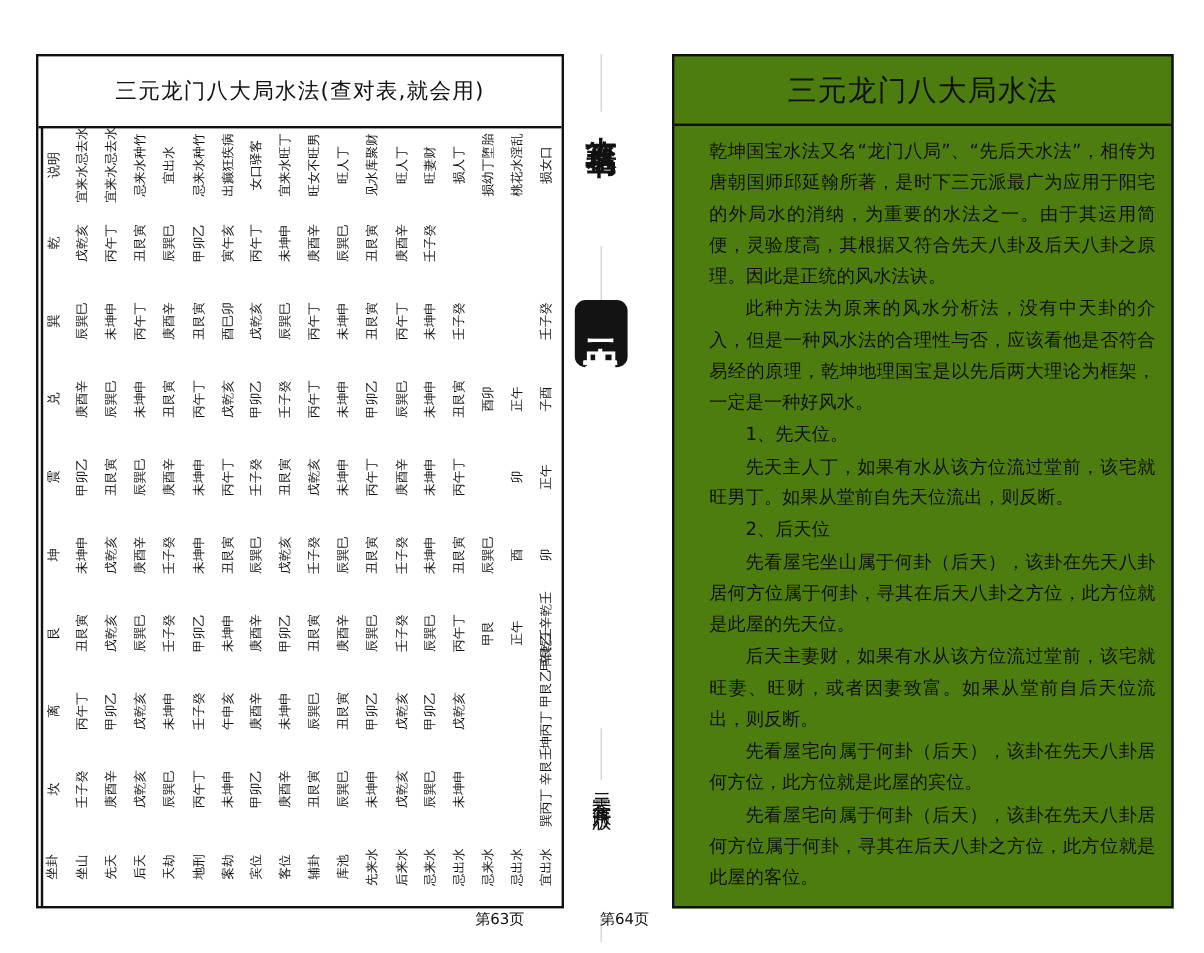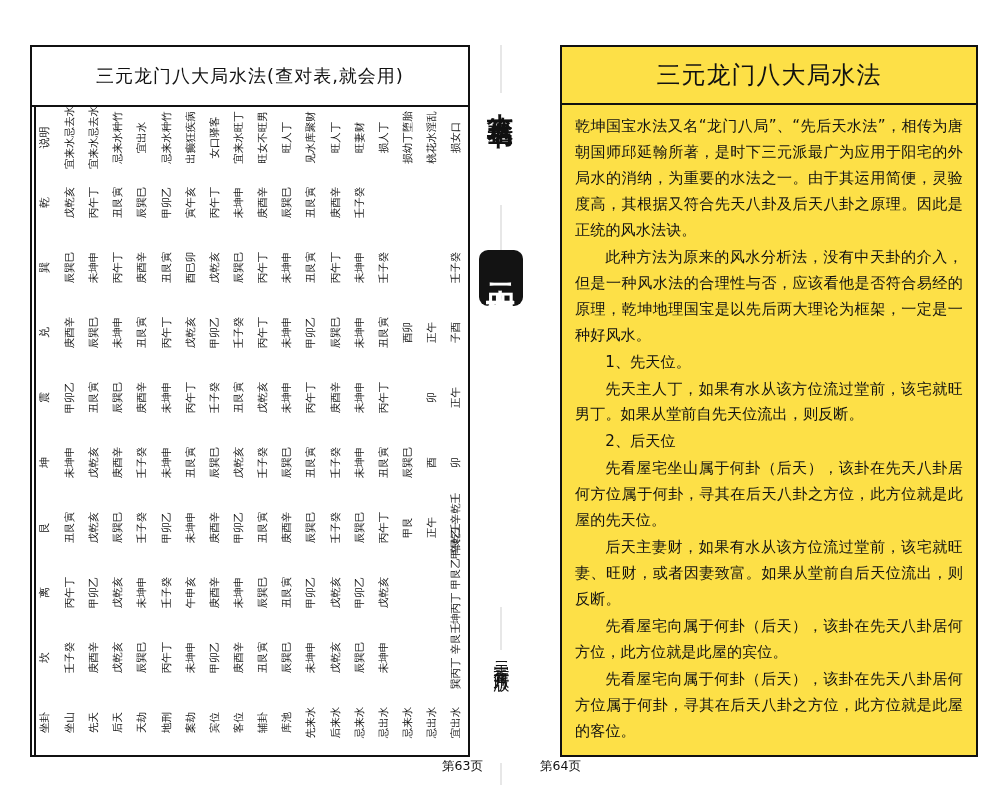--- a/index.html
+++ b/index.html
@@ -72,39 +72,39 @@
     font-size:16px;letter-spacing:2px;
   }
   .spine-rule{
     position:absolute;left:50%;transform:translateX(-50%);
     width:1px;background:#cfcfcf;
   }
 
   
   .page-right{
     position:absolute;left:560px;top:45px;width:418px;height:712px;
-    border:2px solid #111;box-sizing:border-box;background:#fde047;
+    border:2px solid #111;box-sizing:border-box;background:#4d7c0f;
   }
   .r-title{
     height:56px;border-bottom:2px solid #111;
     display:flex;align-items:center;justify-content:center;
     font-size:24px;letter-spacing:1px;
   }
   .r-body{padding:9px 13px 0 13px;}
   .r-body p{
-    margin:0 0 1px 0;font-size:15.1px;line-height:1.72;
+    margin:0 0 1px 16px;font-size:15.1px;line-height:1.72;
     text-align:justify;text-justify:inter-ideograph;
     letter-spacing:0.1px;
   }
   .r-body p.ind{text-indent:2em;}
 
   
   .pgnum{position:absolute;font-size:12.5px;color:#111;}
-  .pgnum.left{left:442px;top:758px;}
-  .pgnum.right{left:540px;top:758px;}
+  .pgnum.left{left:396px;top:758px;}
+  .pgnum.right{left:500px;top:758px;}
 </style>
 </head>
 <body>
 
 <div class="spread">
 
   <div class="page-left">
     <div class="l-title">三元龙门八大局水法(查对表,就会用)</div>
     <div class="vline"></div>
     <div class="rot-wrap">

